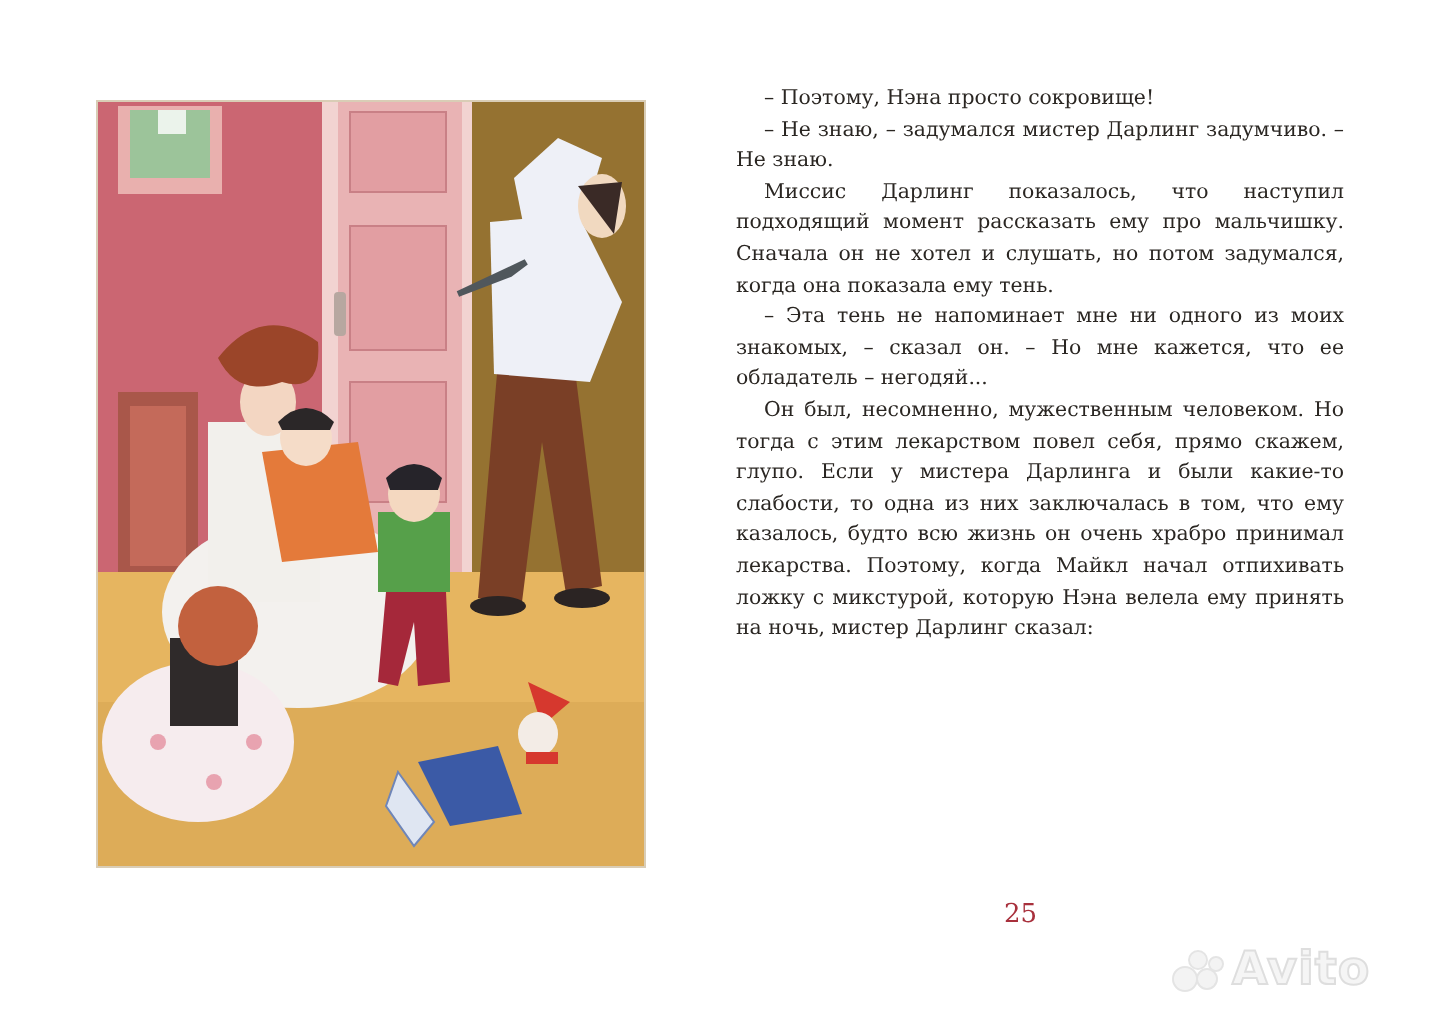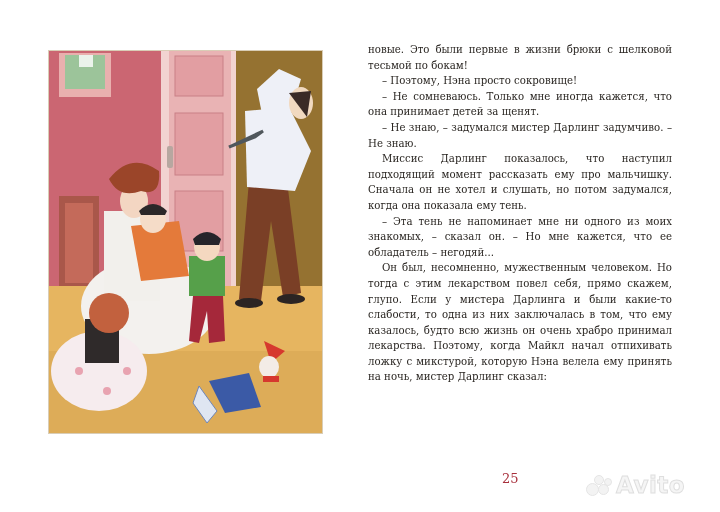--- a/index.html
+++ b/index.html
@@ -2,21 +2,21 @@
 <html><head>
 <meta charset="utf-8">
 <style>
   html, body { margin:0; padding:0; }
   body { width:720px; height:512px; background:#ffffff; position:relative; overflow:hidden; font-family:"DejaVu Serif", serif; }
   .illus { position:absolute; left:48px; top:50px; width:273px; height:382px; overflow:hidden; background:#e7b864; border:1px solid #d9cdb6; }
   .illus svg { display:block; }
   .text-col { position:absolute; left:368px; top:42px; width:304px; color:#2a2622; font-size:10.2px; line-height:15.6px; }
   .text-col p { margin:0; text-align:justify; }
   .text-col p.indent { text-indent:14px; }
-  .pagenum { position:absolute; left:502px; top:471px; font-family:"DejaVu Serif", serif; font-size:13px; color:#a8303c; }
+  .pagenum { position:absolute; left:502px; top:450px; font-family:"DejaVu Serif", serif; font-size:13px; color:#a8303c; }
   .watermark { position:absolute; left:586px; top:472px; display:flex; align-items:center; gap:4px; opacity:.92; }
   .watermark .dots { position:relative; width:26px; height:20px; }
   .watermark .dots span { position:absolute; border-radius:50%; background:#f3f3f3; border:1px solid #e2e2e2; }
   .watermark .wm-text { font-family:"DejaVu Sans", sans-serif; font-weight:bold; font-size:23px; color:#f5f5f5; -webkit-text-stroke:1px #dcdcdc; letter-spacing:.5px; }
 </style>
 </head>
 <body>
 
 <div class="illus">
   <svg width="273" height="382" viewBox="0 0 273 382">
@@ -77,23 +77,21 @@
 
     <path d="M160 330 L200 322 L212 356 L176 362 Z" fill="#3b5aa6"></path>
     <path d="M215 290 L236 300 L222 312 Z" fill="#d6382e"></path>
     <ellipse cx="220" cy="316" rx="10" ry="11" fill="#f3ece6"></ellipse>
     <rect x="214" y="325" width="16" height="6" fill="#d6382e"></rect>
     <path d="M150 335 L168 360 L158 372 L144 352 Z" fill="#dfe6f2" stroke="#6f86b8" stroke-width="1"></path>
   </svg>
 </div>
 
 <div class="text-col">
-  <p>новые. Это были первые в жизни брюки с шелковой тесьмой по бокам!</p>
   <p class="indent">– Поэтому, Нэна просто сокровище!</p>
-  <p class="indent">– Не сомневаюсь. Только мне иногда кажется, что она принимает детей за щенят.</p>
   <p class="indent">– Не знаю, – задумался мистер Дарлинг задумчиво. – Не знаю.</p>
   <p class="indent">Миссис Дарлинг показалось, что наступил подходящий момент рассказать ему про мальчишку. Сначала он не хотел и слушать, но потом задумался, когда она показала ему тень.</p>
   <p class="indent">– Эта тень не напоминает мне ни одного из моих знакомых, – сказал он. – Но мне кажется, что ее обладатель – негодяй...</p>
   <p class="indent">Он был, несомненно, мужественным человеком. Но тогда с этим лекарством повел себя, прямо скажем, глупо. Если у мистера Дарлинга и были какие-то слабости, то одна из них заключалась в том, что ему казалось, будто всю жизнь он очень храбро принимал лекарства. Поэтому, когда Майкл начал отпихивать ложку с микстурой, которую Нэна велела ему принять на ночь, мистер Дарлинг сказал:</p>
 
 </div>
 
 <div class="pagenum">25</div>
 
 <div class="watermark">

